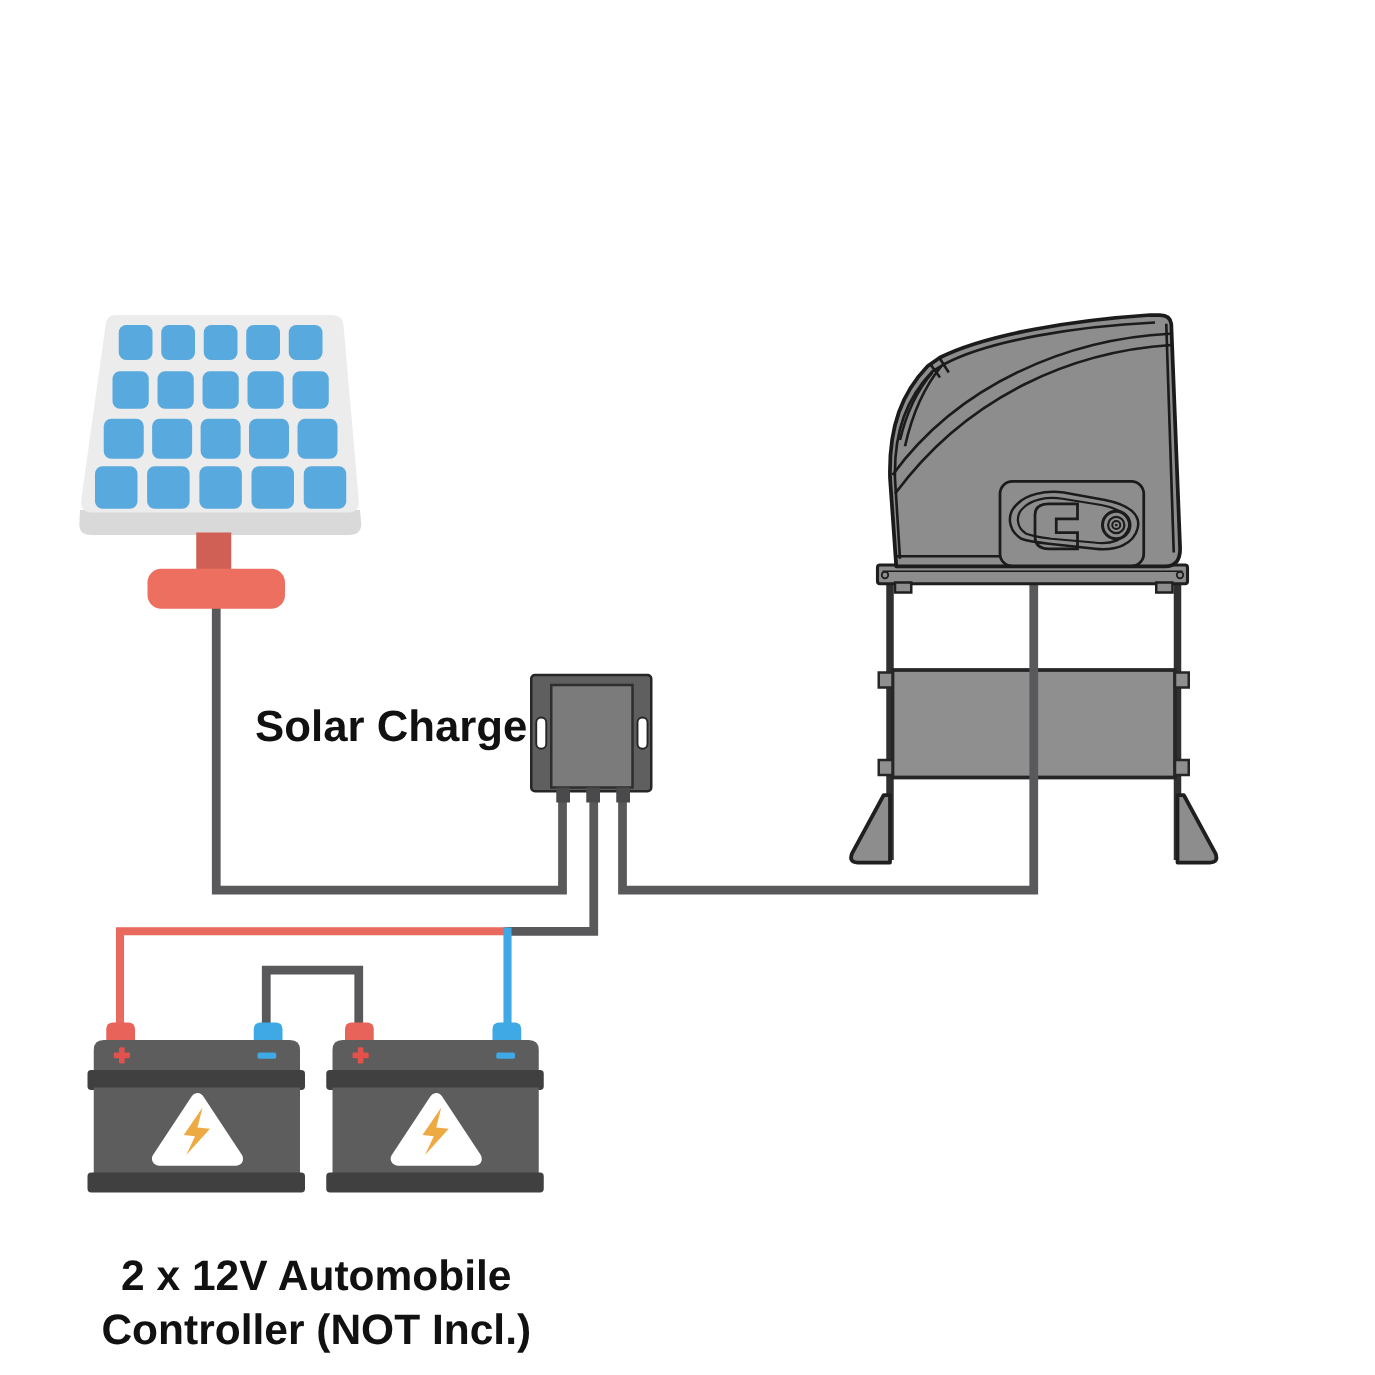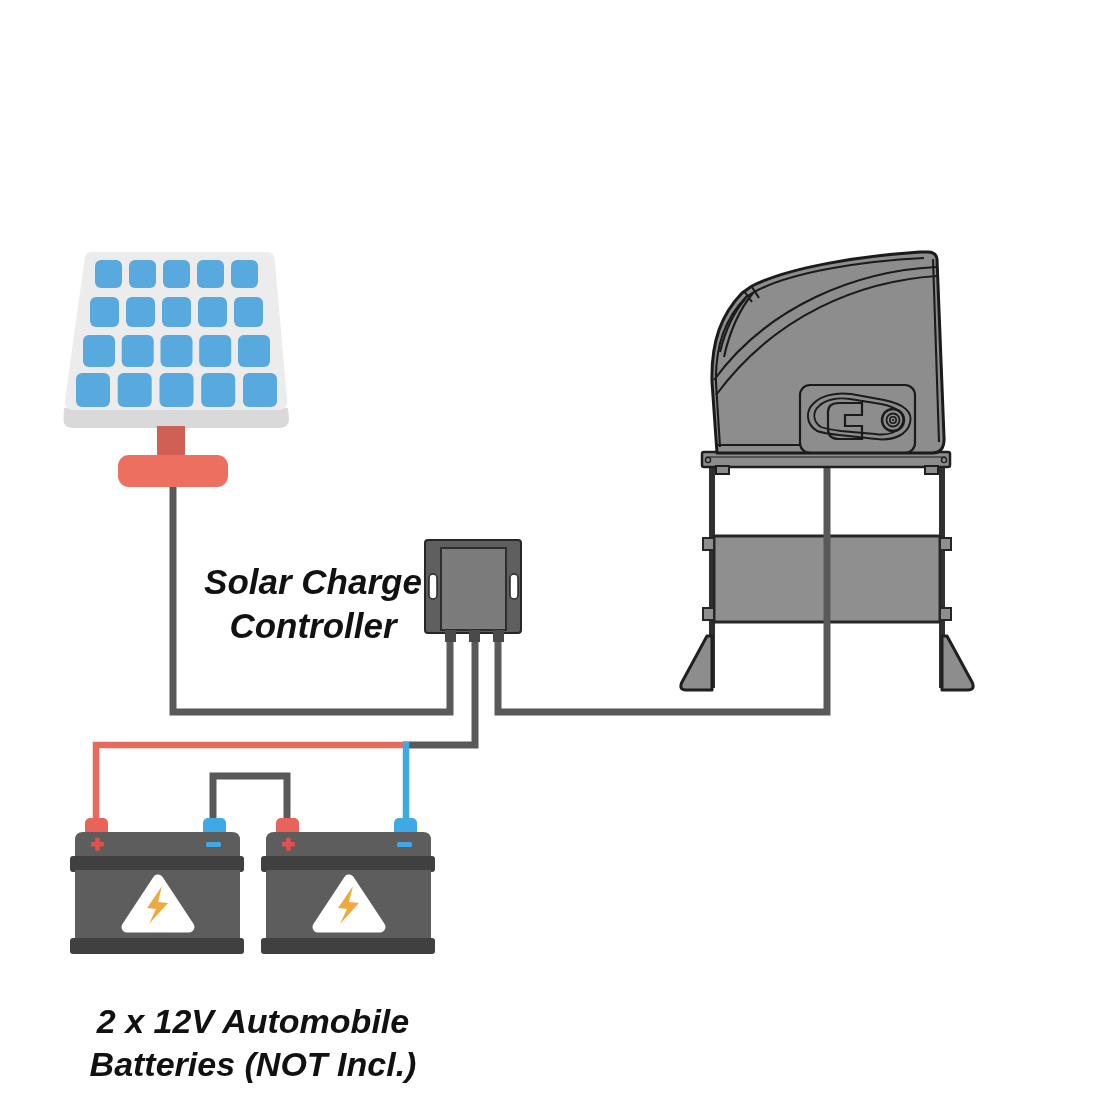--- a/index.html
+++ b/index.html
@@ -1,17 +1,17 @@
 <!DOCTYPE html>
 <html style="--wire-dark: #59595b; --wire-red: #e8695e; --wire-blue: #3fa9e5; --cell-blue: #58a9dd; --panel-light: #ececec; --panel-edge: #d9d9d9; --stand-red: #ec6f60; --stand-red-dark: #d06055; --battery-gray: #5d5d5d; --battery-band: #404040; --bolt-orange: #eeaa42; --terminal-red: #e8635a; --terminal-blue: #3fa9e5; --metal-gray: #8d8d8d; --controller-outer: #5f5f5f; --controller-inner: #7b7b7b; --outline-dark: #1b1b1b; --text-color: #111111;"><head>
 <meta charset="utf-8">
 <style>
   html,body{margin:0;padding:0;background:#ffffff;}
   #canvas{position:relative;width:1100px;height:1100px;background:#fff;overflow:hidden;
-          font-family:"Liberation Sans","DejaVu Sans",sans-serif;font-style:italic;}
+          font-family:"Liberation Sans","DejaVu Sans",sans-serif;}
   svg{position:absolute;left:0;top:0;}
 
   
   .wire{fill:none;stroke:var(--wire-dark);stroke-width:7;stroke-linejoin:miter;stroke-linecap:butt;}
   .wire.red{stroke:var(--wire-red);stroke-width:6.5;}
   .wire.blue{stroke:var(--wire-blue);stroke-width:6.5;}
 
   
   .panel-face{fill:var(--panel-light);}
   .panel-edge{fill:var(--panel-edge);}
@@ -169,21 +169,20 @@
     <rect class="bat-band" x="70" y="856" width="174" height="16" rx="3"></rect>
     <rect class="bat-gray" x="75" y="870" width="165" height="72"></rect>
     <path class="warn-tri" d="M158,880 L189,927 L127,927 Z"></path>
     <path class="bolt" d="M162,886 L147,908 L156,909 L149,924 L168,903 L158,902 Z"></path>
     <rect class="bat-band" x="70" y="938" width="174" height="16" rx="3"></rect>
   </g>
 </svg>
 
 <div id="controller-label" class="diagram-label">
   <div>Solar Charge</div>
-  <div>Controller</div>
 </div>
 
 <div id="battery-label" class="diagram-label">
   <div>2 x 12V Automobile</div>
-  <div>Batteries (NOT Incl.)</div>
+  <div>Controller (NOT Incl.)</div>
 </div>
 
 </div>
 
 </body></html>

